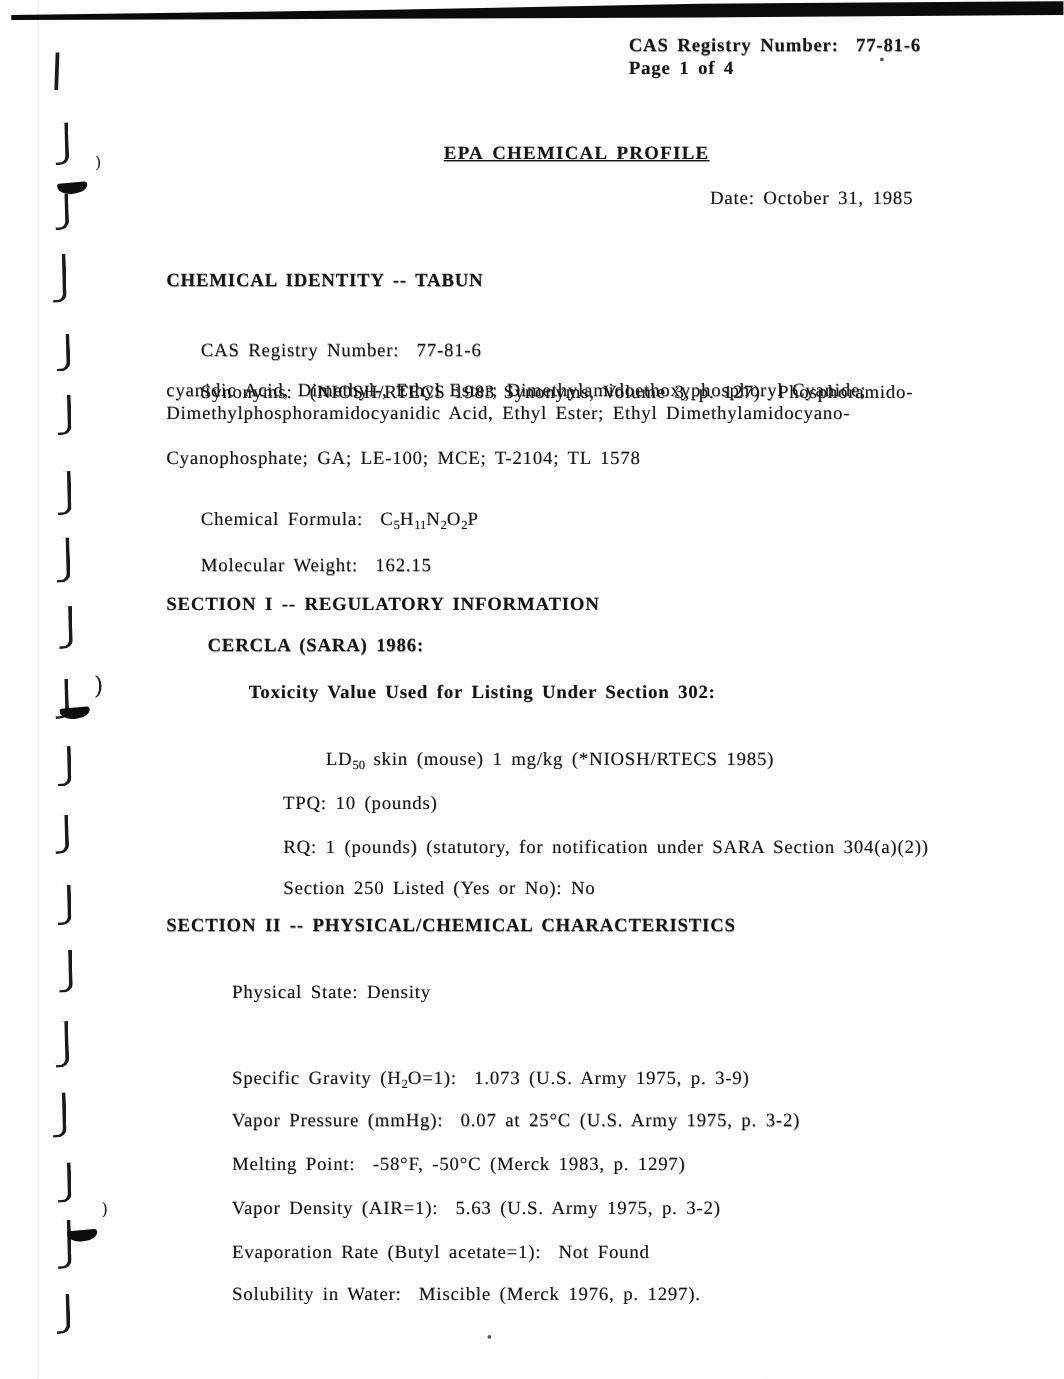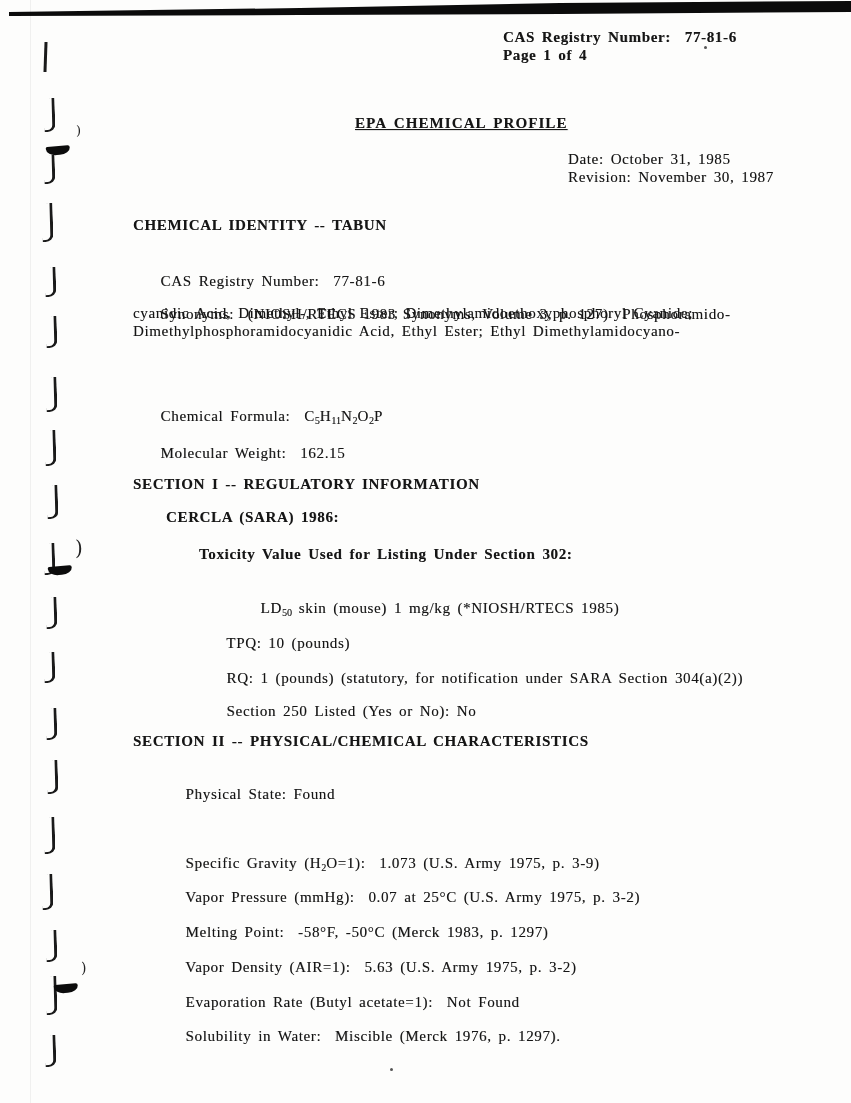--- a/index.html
+++ b/index.html
@@ -71,33 +71,33 @@
       <div class="mark dot" style="top: 46px; left: 704px;"></div>
       <div class="mark dot" style="top: 1068px; left: 390px;"></div>
     </div>
 
   <div class="line bold x503" style="top:28px">CAS Registry Number:  77-81-6</div>
   <div class="line bold x503" style="top:46px">Page 1 of 4</div>
 
   <div class="line bold title x355" style="top:114px">EPA CHEMICAL PROFILE</div>
 
   <div class="line x568" style="top:150px">Date: October 31, 1985</div>
-  <div class="line x568" style="top:168px">Revision: November 30, 1987</div>
 
   <div class="line bold x133" style="top:216px">CHEMICAL IDENTITY -- TABUN</div>
 
   <div class="line x133" style="top:253px">
     <b>CAS Registry Number:</b><span>  77-81-6</span>
   </div>
 
   <div class="line x133" style="top:286px">
     <b>Synonyms:</b><span>  (NIOSH/RTECS 1983 Synonyms, Volume 3, p. 127)  Phosphoramido-</span>
   </div>
   <div class="line x133" style="top:322px">Dimethylphosphoramidocyanidic Acid, Ethyl Ester; Ethyl Dimethylamidocyano-</div>
   <div class="line x133" style="top:304px">cyanidic Acid, Dimethyl-, Ethyl Ester; Dimethylamidoethoxyphosphoryl Cyanide;</div>
+  <div class="line x133" style="top:358px">Cyanophosphate; GA; LE-100; MCE; T-2104; TL 1578</div>
 
   <div class="line x133" style="top:388px">
     <b>Chemical Formula:</b><span>  C</span><sub>5</sub><span>H</span><sub>11</sub><span>N</span><sub>2</sub><span>O</span><sub>2</sub><span>P</span>
   </div>
 
   <div class="line x133" style="top:425px">
     <b>Molecular Weight:</b><span>  162.15</span>
   </div>
 
   <div class="line bold x133" style="top:475px">SECTION I -- REGULATORY INFORMATION</div>
@@ -114,21 +114,21 @@
   <div class="line x199" style="top:650px">
     <b>RQ:</b><span> 1 (pounds) (statutory, for notification under SARA Section 304(a)(2))</span>
   </div>
   <div class="line x199" style="top:683px">
     <b>Section 250 Listed</b><span> (Yes or No): No</span>
   </div>
 
   <div class="line bold x133" style="top:732px">SECTION II -- PHYSICAL/CHEMICAL CHARACTERISTICS</div>
 
   <div class="line x158" style="top:766px">
-    <b>Physical State:</b><span></span><sub></sub><span></span><span> Found</span>
+    <b>Physical State:</b><span></span><sub></sub><span></span><span> Density</span>
   </div>
   <div class="line x158" style="top:835px">
     <b>Specific Gravity</b><span> (H</span><sub>2</sub><span>O=1):</span><span>  1.073 (U.S. Army 1975, p. 3-9)</span>
   </div>
   <div class="line x158" style="top:869px">
     <b>Vapor Pressure</b><span> (mmHg):</span><sub></sub><span></span><span>  0.07 at 25°C (U.S. Army 1975, p. 3-2)</span>
   </div>
   <div class="line x158" style="top:904px">
     <b>Melting Point:</b><span></span><sub></sub><span></span><span>  -58°F, -50°C (Merck 1983, p. 1297)</span>
   </div>

